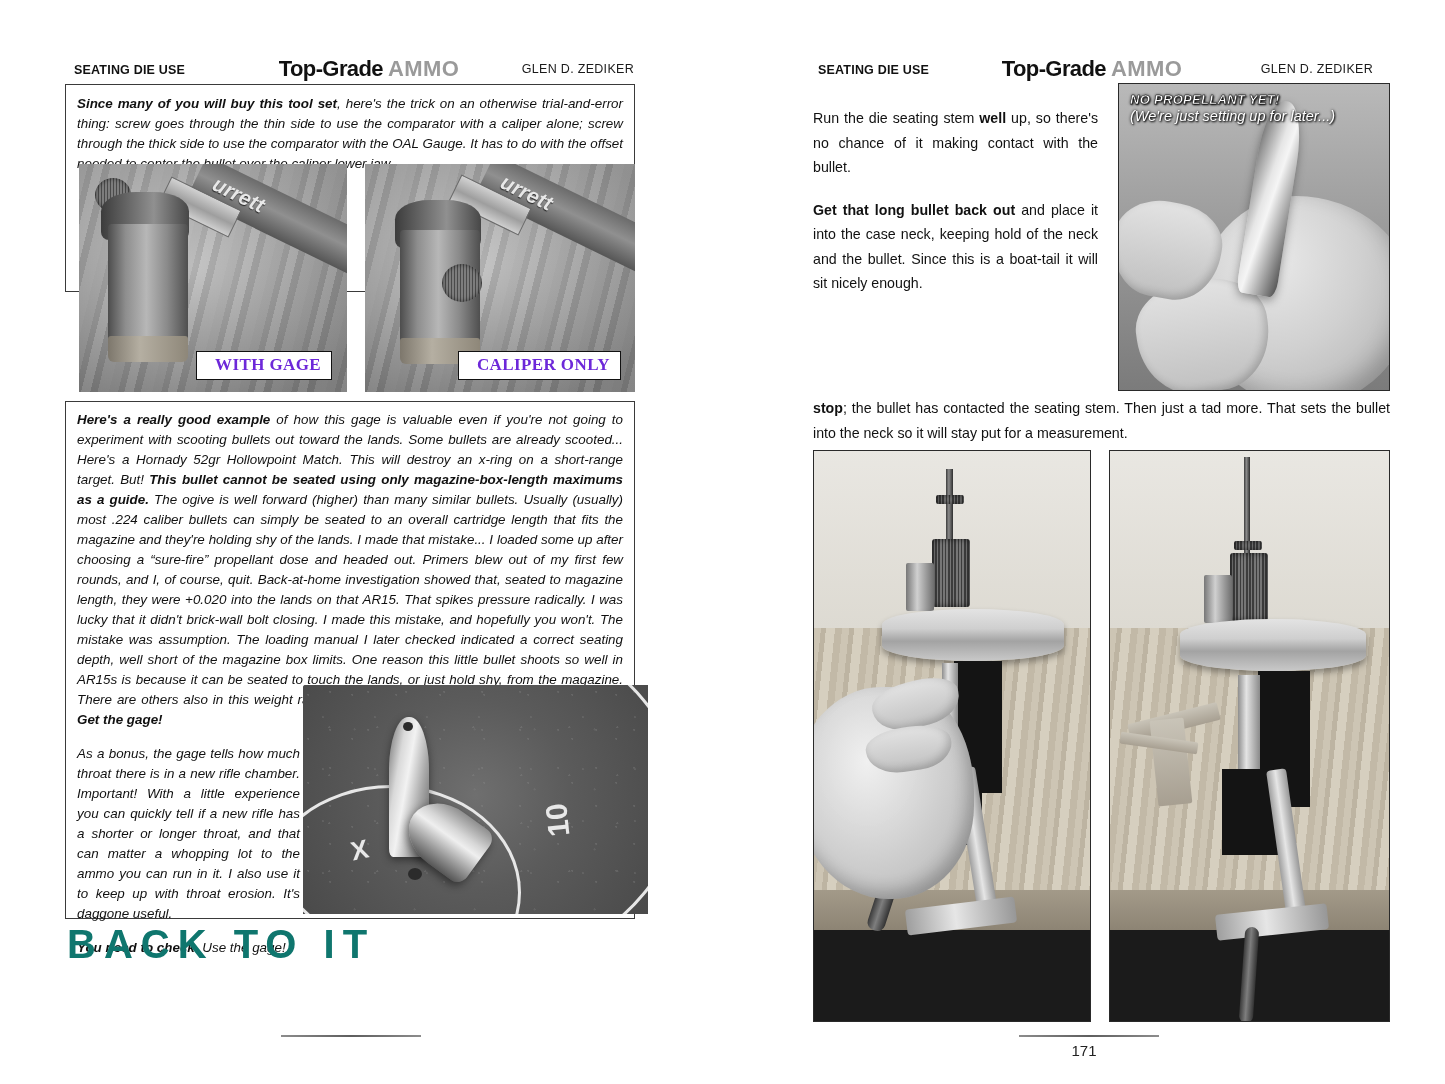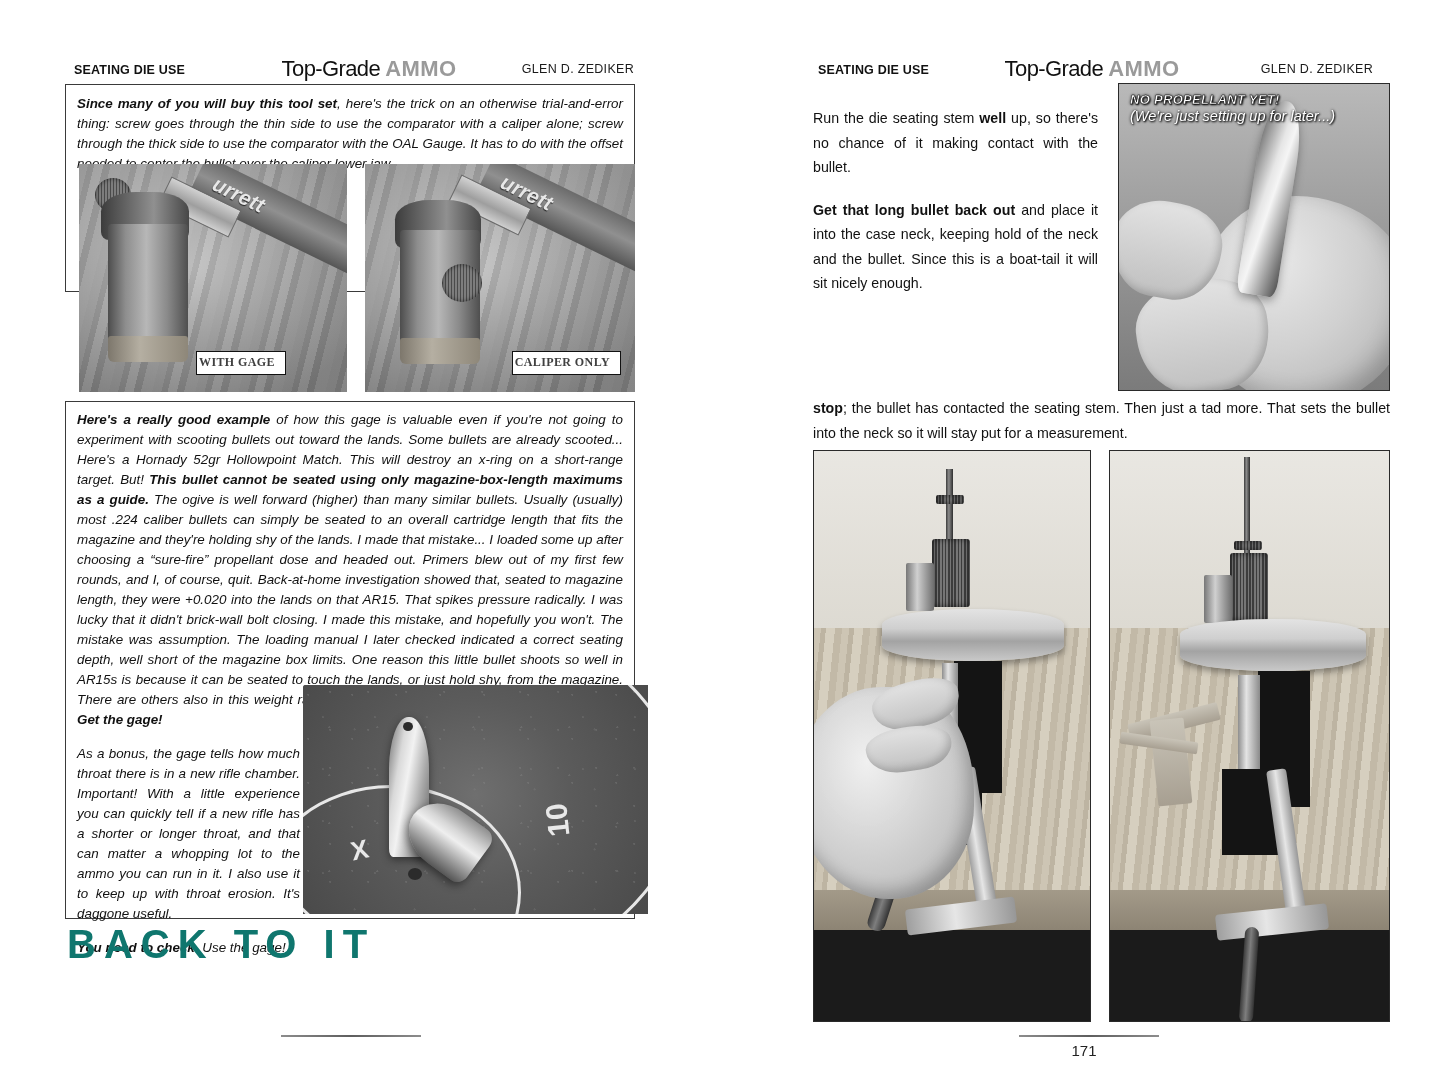--- a/index.html
+++ b/index.html
@@ -21,21 +21,21 @@
   .rh-right { left: 818px; top: 60px; }
   .rh-chapter {
     font-size: 12.5px; font-weight: bold; letter-spacing: .2px;
     color: #111; text-transform: uppercase;
   }
   .rh-title {
     position: absolute; top: 56px; width: 100%;
     text-align: center; white-space: nowrap;
   }
   .rh-title .tg {
-    font-size: 22px; font-weight: normal; color: #111;
+    font-size: 22px; font-weight: bold; color: #111;
     letter-spacing: -.6px;
     margin-left: 16px;
   }
   .rh-title .am {
     font-size: 22px; font-weight: bold; color: #9a9a9a;
     letter-spacing: .4px; margin-left: 5px;
   }
   .rh-author {
     position: absolute; top: 62px; font-size: 12.5px; color: #1a1a1a;
     letter-spacing: .3px;
@@ -106,22 +106,22 @@
     border:1px solid #6a6a6a;
   }
   .brand {
     position:absolute; color:#e8e8e8; font-weight:bold; font-style:italic;
     text-shadow: 0 1px 1px rgba(0,0,0,.7);
   }
 
   .photo-label {
     position: absolute; background: #fff; border: 1.6px solid #111;
     font-family: "Liberation Serif", serif; font-weight: bold;
-    font-size: 12px; letter-spacing: .4px; color: #404040;
-    padding: 3px 10px 4px 2px; white-space: nowrap;
+    font-size: 17px; letter-spacing: .4px; color: #6d28d9;
+    padding: 3px 10px 4px 18px; white-space: nowrap;
   }
 
   
   .target-bg {
     position:absolute; inset:0;
     background: radial-gradient(circle at 50% 48%, #6f6f6f 0%, #5b5b5b 45%, #4a4a4a 100%);
   }
   .target-grain {
     position:absolute; inset:0; opacity:.25;
     background-image:

